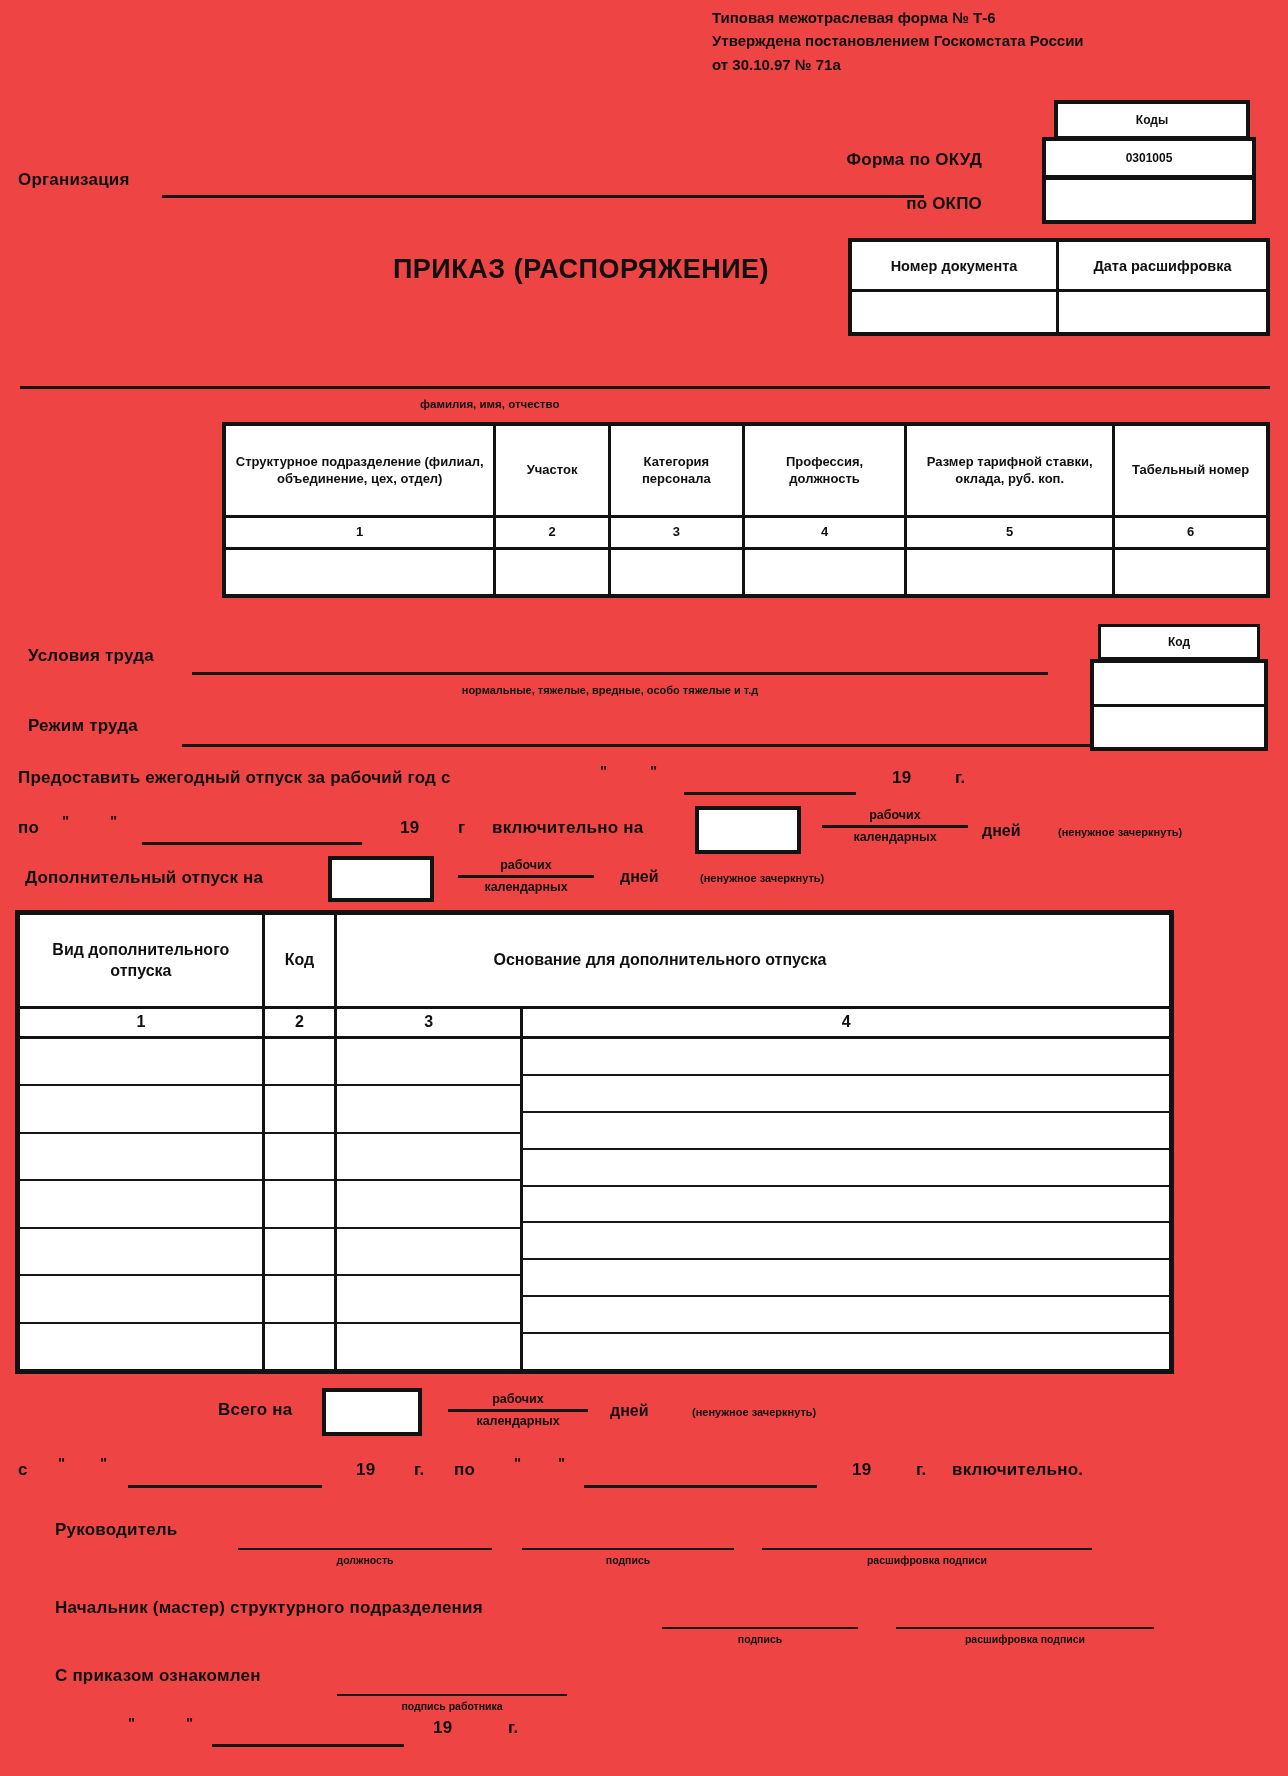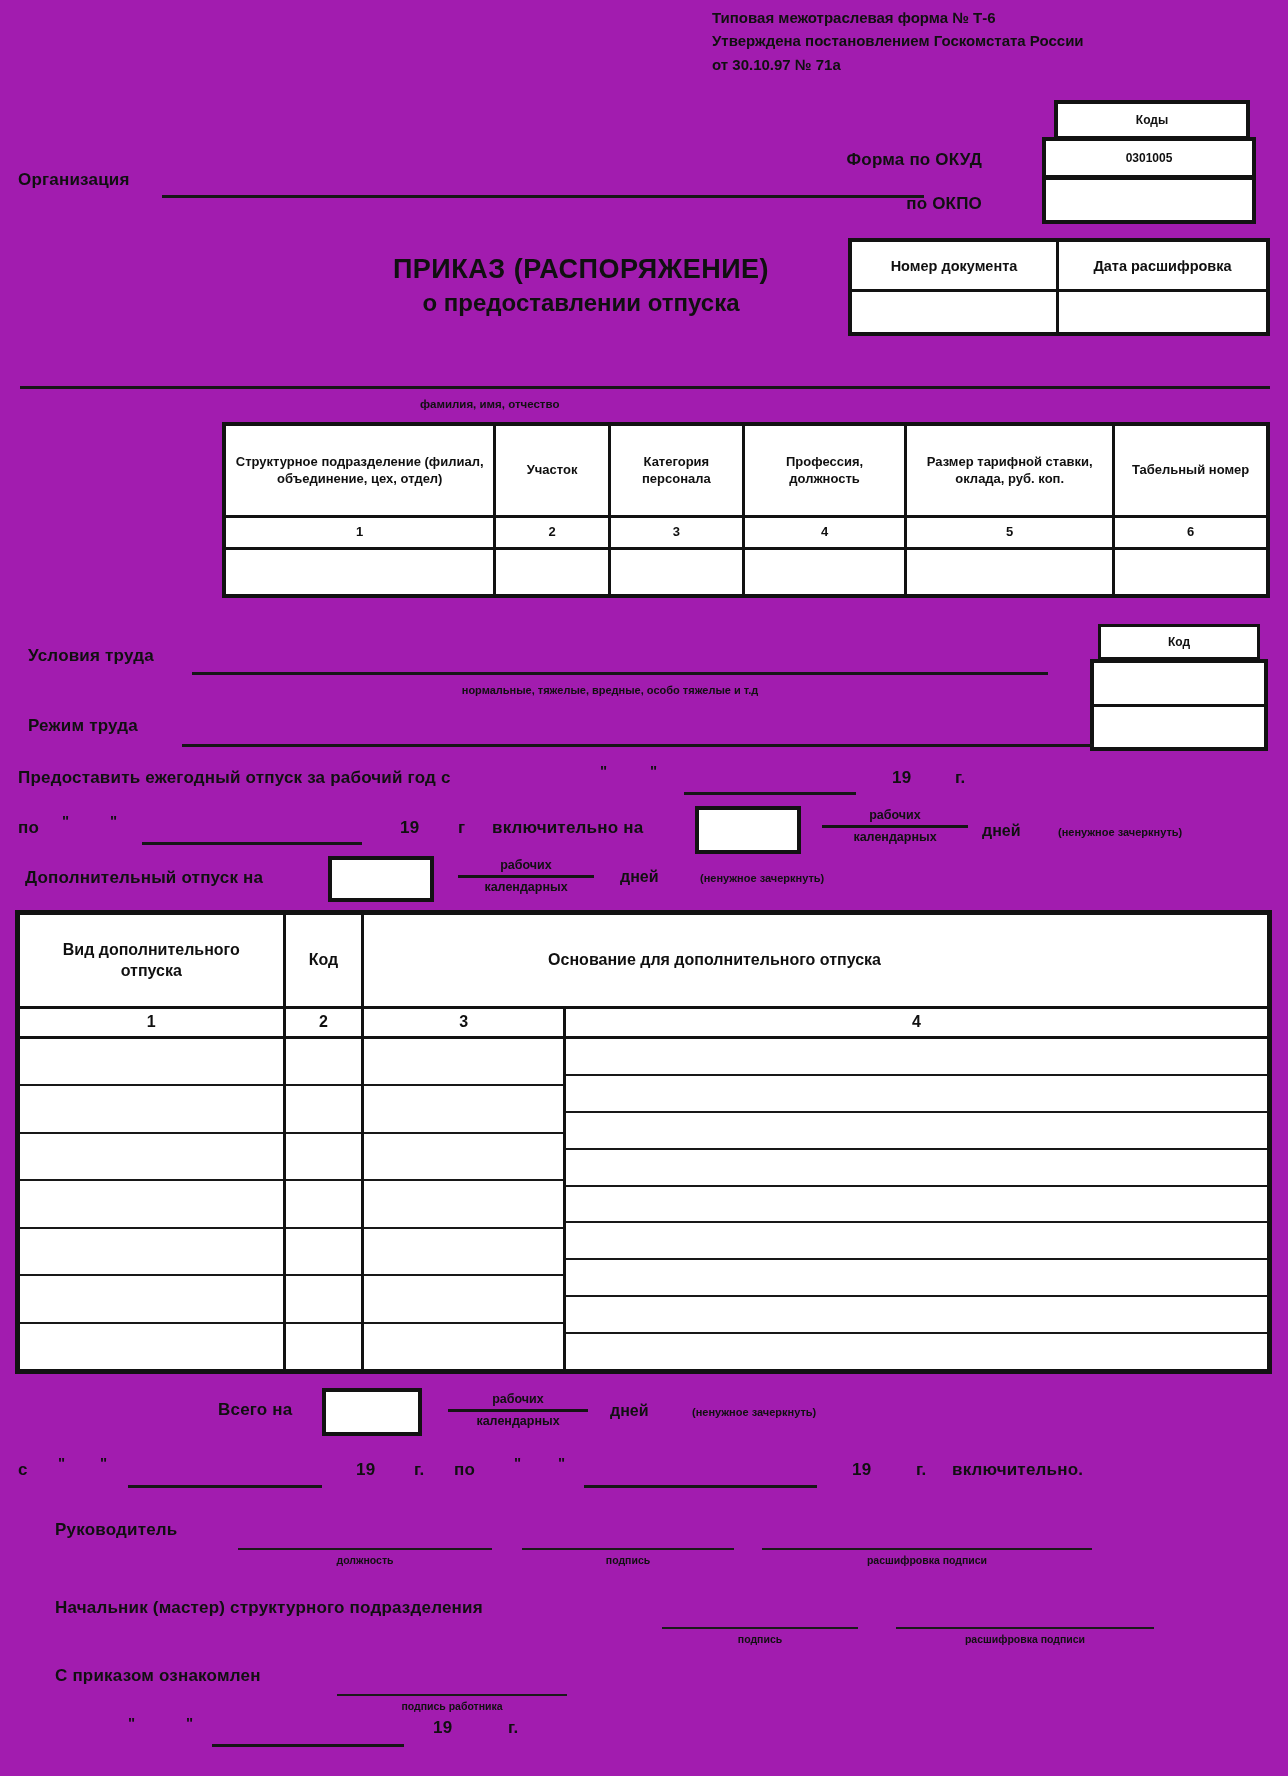--- a/index.html
+++ b/index.html
@@ -2,21 +2,21 @@
 <html><head>
 <meta charset="utf-8">
 <style>
   * { margin:0; padding:0; box-sizing:border-box; }
   html,body { background:#ffffff; }
   body {
     width:1288px; height:1776px;
     font-family:"Liberation Sans", sans-serif;
     color:#101010;
   }
-  .page { position:relative; width:1288px; height:1776px; background:#a21caf; overflow:hidden; font-weight:bold; }
+  .page { position:relative; width:1288px; height:1776px; background:#ef4444; overflow:hidden; font-weight:bold; }
   .abs { position:absolute; }
   .lbl { font-size:17px; font-weight:bold; letter-spacing:.2px; }
   .big { font-size:16px; font-weight:bold; }
   .sm  { font-size:11px; font-weight:bold; }
   .cap { font-size:10.5px; font-weight:bold; text-align:center; }
   .hr  { position:absolute; height:0; border-top:3px solid #161616; }
   .hr2 { position:absolute; height:0; border-top:2.5px solid #1a1a1a; }
   .fillbox { position:absolute; border:4px solid #121212; background:#fff; }
   .q { font-size:15px; font-weight:bold; }
 
@@ -38,21 +38,21 @@
   
   .etable { position:absolute; left:222px; top:422px; width:1048px; border:4px solid #121212; background:#fff; }
   .etable .hrow { display:flex; height:92px; border-bottom:3px solid #121212; }
   .etable .nrow { display:flex; height:32px; border-bottom:3px solid #121212; font-size:13px; }
   .etable .erow { display:flex; height:44px; }
   .etable .c { border-right:3px solid #121212; display:flex; align-items:center; justify-content:center; text-align:center; font-size:13px; line-height:1.25; padding:3px 8px; }
   .etable .c:last-child { border-right:none; }
   .w1{width:26%} .w2{width:11%} .w3{width:12.9%} .w4{width:15.6%} .w5{width:20%} .w6{width:14.5%}
 
   
-  .atable { position:absolute; left:15px; top:910px; width:1257px; border:5px solid #121212; background:#fff; }
+  .atable { position:absolute; left:15px; top:910px; width:1159px; border:5px solid #121212; background:#fff; }
   .atable .hrow { display:flex; height:94px; border-bottom:3px solid #121212; }
   .atable .nrow { display:flex; height:30px; border-bottom:3px solid #121212; font-size:13.5px; }
   .atable .c { border-right:3px solid #121212; display:flex; align-items:center; justify-content:center; text-align:center; font-size:16px; line-height:1.3; padding:3px 10px; }
   .atable .c:last-child { border-right:none; }
   .atable .tbody { display:flex; height:330px; }
   .acol { border-right:3px solid #121212; display:flex; flex-direction:column; }
   .acol:last-child { border-right:none; }
   .a1{width:21.3%} .a2{width:6.3%} .a3{width:16.2%} .a4{width:56.2%}
   .rrow { flex:1; border-bottom:2.5px solid #181818; }
   .rrow:last-child { border-bottom:none; }
@@ -81,21 +81,20 @@
   <div class="kbox" style="left:1042px; top:176px; width:214px; height:48px;"></div>
 
   <div class="abs lbl" style="left:790px; top:150px; width:192px; text-align:right;">Форма по ОКУД</div>
   <div class="abs lbl" style="left:790px; top:194px; width:192px; text-align:right;">по ОКПО</div>
 
   <div class="abs lbl" style="left:18px; top:170px;">Организация</div>
   <div class="hr" style="left:162px; top:195px; width:762px;"></div>
 
   <div class="abs" style="left:366px; top:254px; width:430px; text-align:center;">
     <div style="font-size:27px; letter-spacing:.5px;">ПРИКАЗ  (РАСПОРЯЖЕНИЕ)</div>
-    <div style="font-size:24px; margin-top:4px;">о предоставлении отпуска</div>
   </div>
 
   <div class="doctbl">
     <div class="row1">
       <div class="dc">Номер документа</div>
       <div class="dc">Дата расшифровка</div>
     </div>
     <div class="row2">
       <div class="dc"></div>
       <div class="dc"></div>

